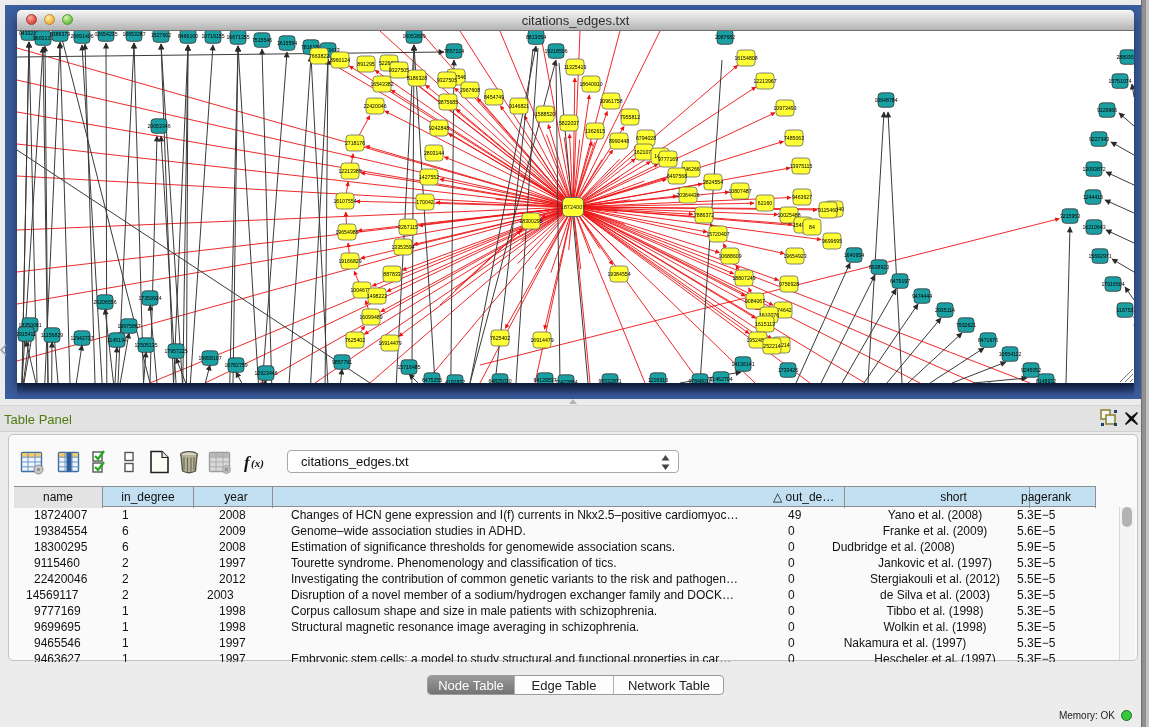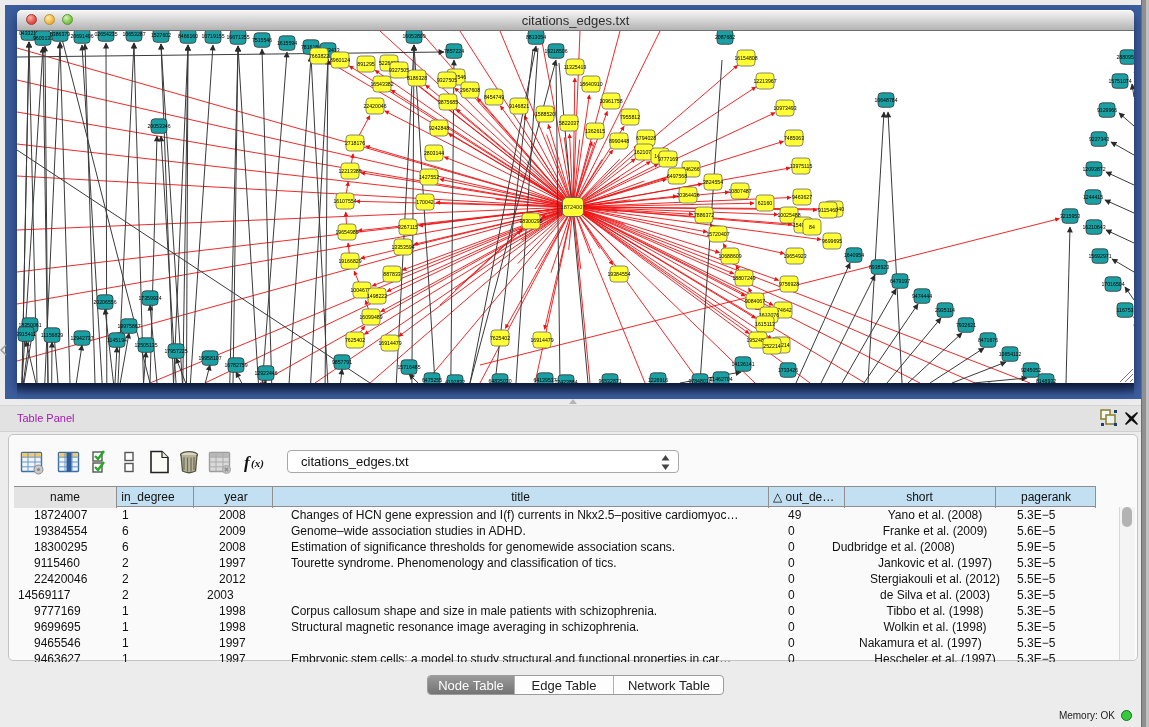--- a/index.html
+++ b/index.html
@@ -4,21 +4,21 @@
 html,body{width:1149px;height:727px;overflow:hidden;background:#ececec;font-family:"Liberation Sans",sans-serif}
 .abs{position:absolute}
 #netpanel{position:absolute;left:5px;top:5px;width:1136px;height:394px;background:#3c5e9e}
 #iframe{position:absolute;left:17px;top:10px;width:1117px;height:373px;border-radius:5px 5px 0 0;box-shadow:0 6px 12px rgba(8,16,40,.6)}
 #titlebar{position:absolute;left:0;top:0;width:100%;height:21px;border-radius:5px 5px 0 0;background:linear-gradient(#f6f6f6,#d9d9d9 45%,#b3b3b3);border-bottom:1px solid #6f6f6f;box-shadow:inset 0 1px 0 #fdfdfd}
 #title{position:absolute;width:100%;text-align:center;top:3px;font-size:13px;color:#2e2e2e}
 .tl{position:absolute;width:11px;height:11px;border-radius:50%}
 #gcontent{position:absolute;left:0;top:21px;width:1117px;height:352px;background:#fff;overflow:hidden}
 #shadowband{position:absolute;left:17px;top:383px;width:1117px;height:16px;background:linear-gradient(#16294f,#3a5a9a 75%,#3c5e9e)}
 #tpheader{position:absolute;left:0;top:405px;width:1142px;height:27px;background:#e2e2e2;border-top:1px solid #d5d5d5;border-bottom:1px solid #d0d0d0}
-#tpheader span{position:absolute;left:17px;top:6px;font-size:11px;color:#a21caf}
+#tpheader span{position:absolute;left:4px;top:6px;font-size:13px;color:#4d7c0f}
 #container{position:absolute;left:8px;top:434px;width:1130px;height:227px;background:#fafafa;border:1px solid #c3c3c3;border-radius:5px}
 #ghead{position:absolute;left:14px;top:486px;width:1082px;height:21px;background:#c3e0f2;border-top:1px solid #8e8e8e;border-bottom:1px solid #8e8e8e}
 .hc{position:absolute;top:0;height:21px;font-size:12px;color:#111;text-align:center;line-height:20px;border-right:1px solid #8f8f8f}
 .trow{position:absolute;left:14px;width:1082px;height:16px;font-size:12px;color:#111}
 .trow span{position:absolute;top:1px;white-space:nowrap}
 #tabbar{position:absolute;left:427px;top:675px;width:297px;height:20px;border:1px solid #9b9b9b;border-radius:4px;background:#fdfdfd;overflow:hidden}
 .tab{position:absolute;top:0;height:20px;font-size:13px;line-height:19px;text-align:center;color:#222}
 #memory{position:absolute;right:34px;top:710px;font-size:10px;color:#222}
 #memdot{position:absolute;left:1121px;top:710px;width:11px;height:11px;border-radius:50%;background:#35c93c;border:1px solid #1c6b20}
 #rightstrip{position:absolute;left:1141px;top:0;width:8px;height:727px;background:#8f8f8f;border-left:1px solid #6e6e6e}
@@ -937,26 +937,25 @@
     <text x="1" y="18" font-size="17" font-style="italic" font-weight="bold" font-family="Liberation Serif,serif" fill="#111">f</text>
 <text x="8" y="17" font-size="11" font-style="italic" font-weight="bold" font-family="Liberation Serif,serif" fill="#111">(x)</text>
   </svg>
 <div id="combo" class="abs" style="left:287px;top:450px;width:392px;height:23px;background:#fff;border:1px solid #a8a8a8;border-radius:4px">
   <span style="position:absolute;left:13px;top:3px;font-size:13px;color:#111">citations_edges.txt</span>
   <svg style="position:absolute;right:8px;top:4px" width="9" height="15" viewBox="0 0 9 15">
       <path d="M4.5,0 L8.5,5.5 L0.5,5.5 z M4.5,15 L8.5,9.5 L0.5,9.5 z" fill="#444"></path>
     </svg>
 </div>
 <div id="ghead">
-  <div class="hc" style="left:0;width:103px;background:#e3e3e3">name</div>
+  <div class="hc" style="left:0;width:89px;background:#e3e3e3">name</div>
   <div class="hc" style="left:89px;width:91px">in_degree</div>
   <div class="hc" style="left:186px;width:73px">year</div>
-  <div class="hc" style="left:259px;width:496px">title</div>
   <div class="hc" style="left:755px;width:76px;text-align:left;padding-left:4px">△ out_de…</div>
-  <div class="hc" style="left:830px;width:152px">short</div>
+  <div class="hc" style="left:864px;width:152px">short</div>
   <div class="hc" style="left:983px;width:99px">pagerank</div>
 </div>
 <div class="trow" style="top:507px">
     <span style="left:20px">18724007</span>
     <span style="left:108px">1</span>
     <span style="left:205px">2008</span>
     <span style="left:277px">Changes of HCN gene expression and I(f) currents in Nkx2.5–positive cardiomyoc…</span>
     <span style="left:774px">49</span>
     <span style="left:845px;width:152px;text-align:center">Yano et al. (2008)</span>
     <span style="left:1003px">5.3E−5</span>
@@ -985,28 +984,30 @@
     <span style="left:205px">1997</span>
     <span style="left:277px">Tourette syndrome. Phenomenology and classification of tics.</span>
     <span style="left:774px">0</span>
     <span style="left:845px;width:152px;text-align:center">Jankovic et al. (1997)</span>
     <span style="left:1003px">5.3E−5</span>
   </div>
 <div class="trow" style="top:571px">
     <span style="left:20px">22420046</span>
     <span style="left:108px">2</span>
     <span style="left:205px">2012</span>
+    <span style="left:277px">Investigating the contribution of common genetic variants to the risk and pathogen…</span>
     <span style="left:774px">0</span>
     <span style="left:845px;width:152px;text-align:center">Stergiakouli et al. (2012)</span>
     <span style="left:1003px">5.5E−5</span>
   </div>
 <div class="trow" style="top:587px">
-    <span style="left:4px">14569117</span>
+    <span style="left:12px">14569117</span>
     <span style="left:108px">2</span>
     <span style="left:193px">2003</span>
+    <span style="left:277px">Disruption of a novel member of a sodium/hydrogen exchanger family and DOCK…</span>
     <span style="left:774px">0</span>
     <span style="left:845px;width:152px;text-align:center">de Silva et al. (2003)</span>
     <span style="left:1003px">5.3E−5</span>
   </div>
 <div class="trow" style="top:603px">
     <span style="left:20px">9777169</span>
     <span style="left:108px">1</span>
     <span style="left:205px">1998</span>
     <span style="left:277px">Corpus callosum shape and size in male patients with schizophrenia.</span>
     <span style="left:774px">0</span>
@@ -1020,21 +1021,21 @@
     <span style="left:277px">Structural magnetic resonance image averaging in schizophrenia.</span>
     <span style="left:774px">0</span>
     <span style="left:845px;width:152px;text-align:center">Wolkin et al. (1998)</span>
     <span style="left:1003px">5.3E−5</span>
   </div>
 <div class="trow" style="top:635px">
     <span style="left:20px">9465546</span>
     <span style="left:108px">1</span>
     <span style="left:205px">1997</span>
     <span style="left:774px">0</span>
-    <span style="left:845px;width:152px;">Nakamura et al. (1997)</span>
+    <span style="left:815px;width:152px;text-align:center">Nakamura et al. (1997)</span>
     <span style="left:1003px">5.3E−5</span>
   </div>
 <div class="trow" style="top:651px">
     <span style="left:20px">9463627</span>
     <span style="left:108px">1</span>
     <span style="left:205px">1997</span>
     <span style="left:277px">Embryonic stem cells: a model to study structural and functional properties in car…</span>
     <span style="left:774px">0</span>
     <span style="left:845px;width:152px;text-align:center">Hescheler et al. (1997)</span>
     <span style="left:1003px">5.3E−5</span>

